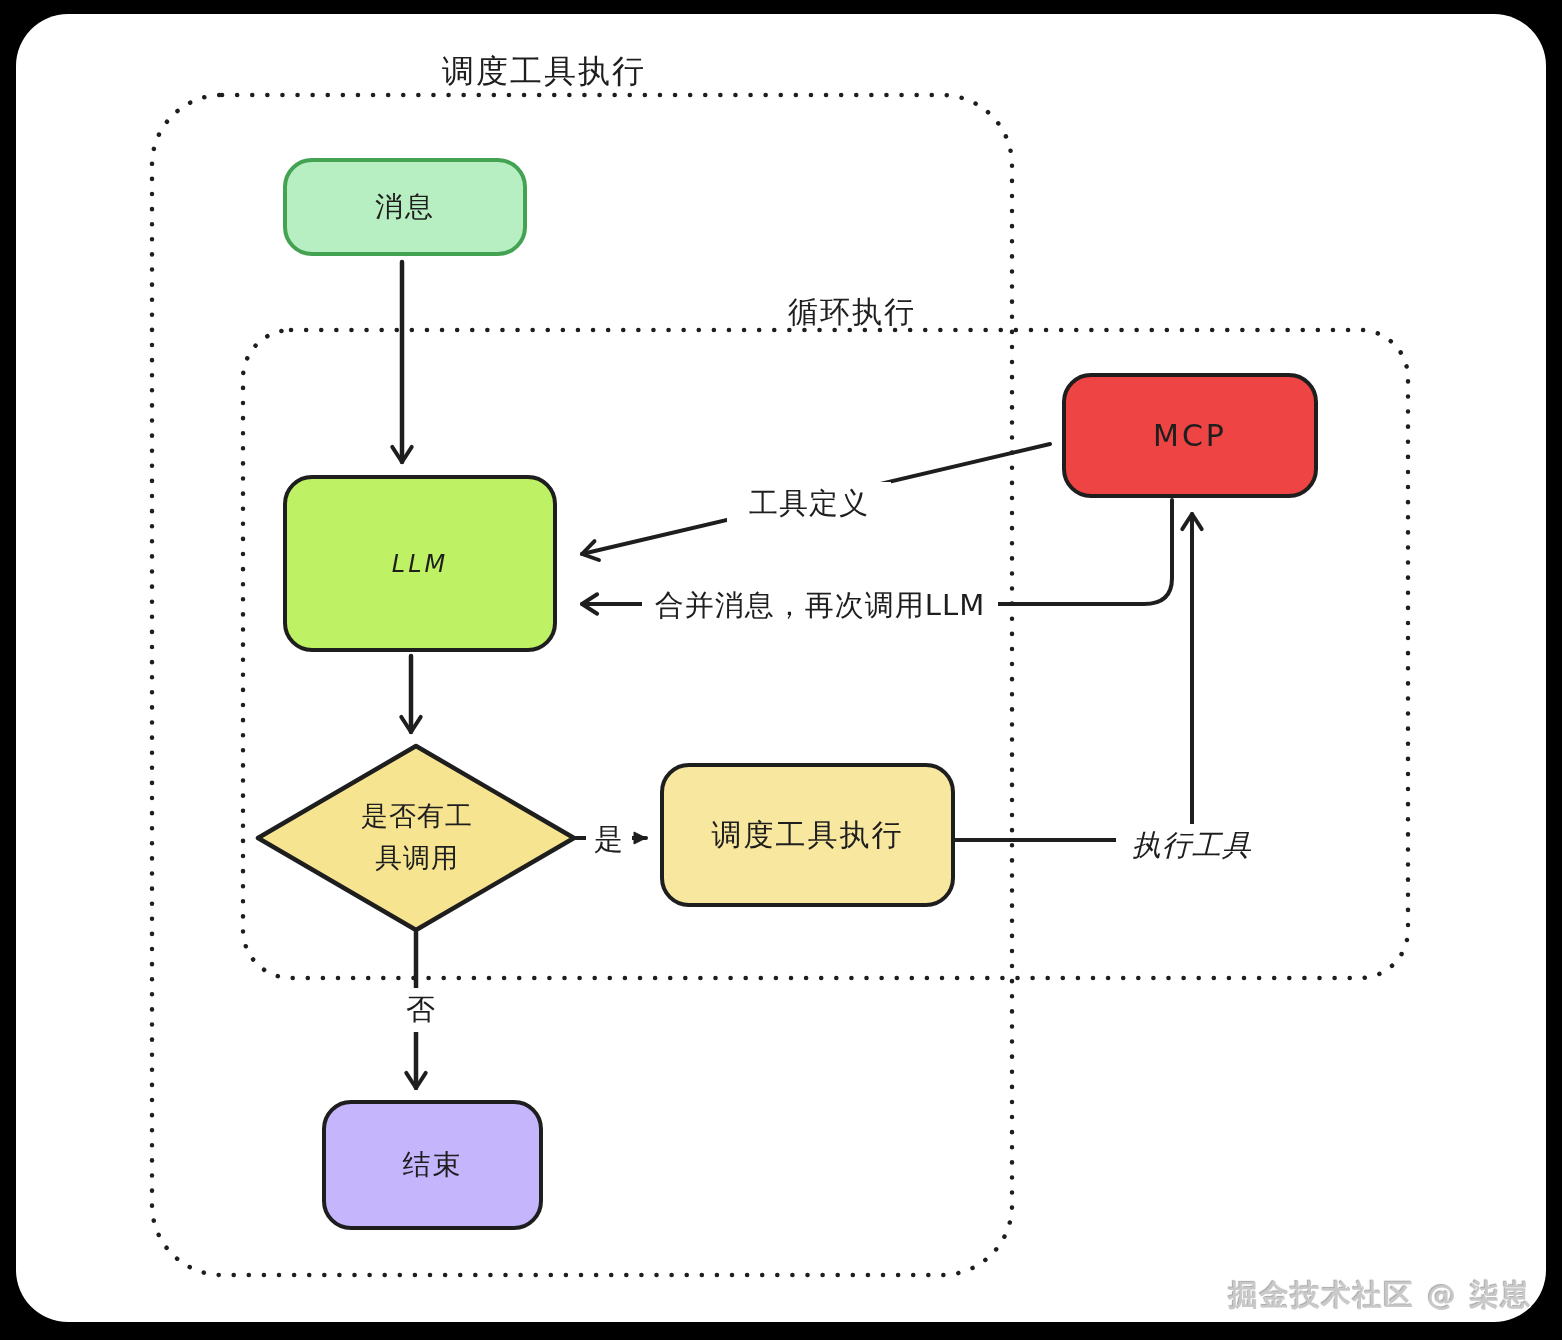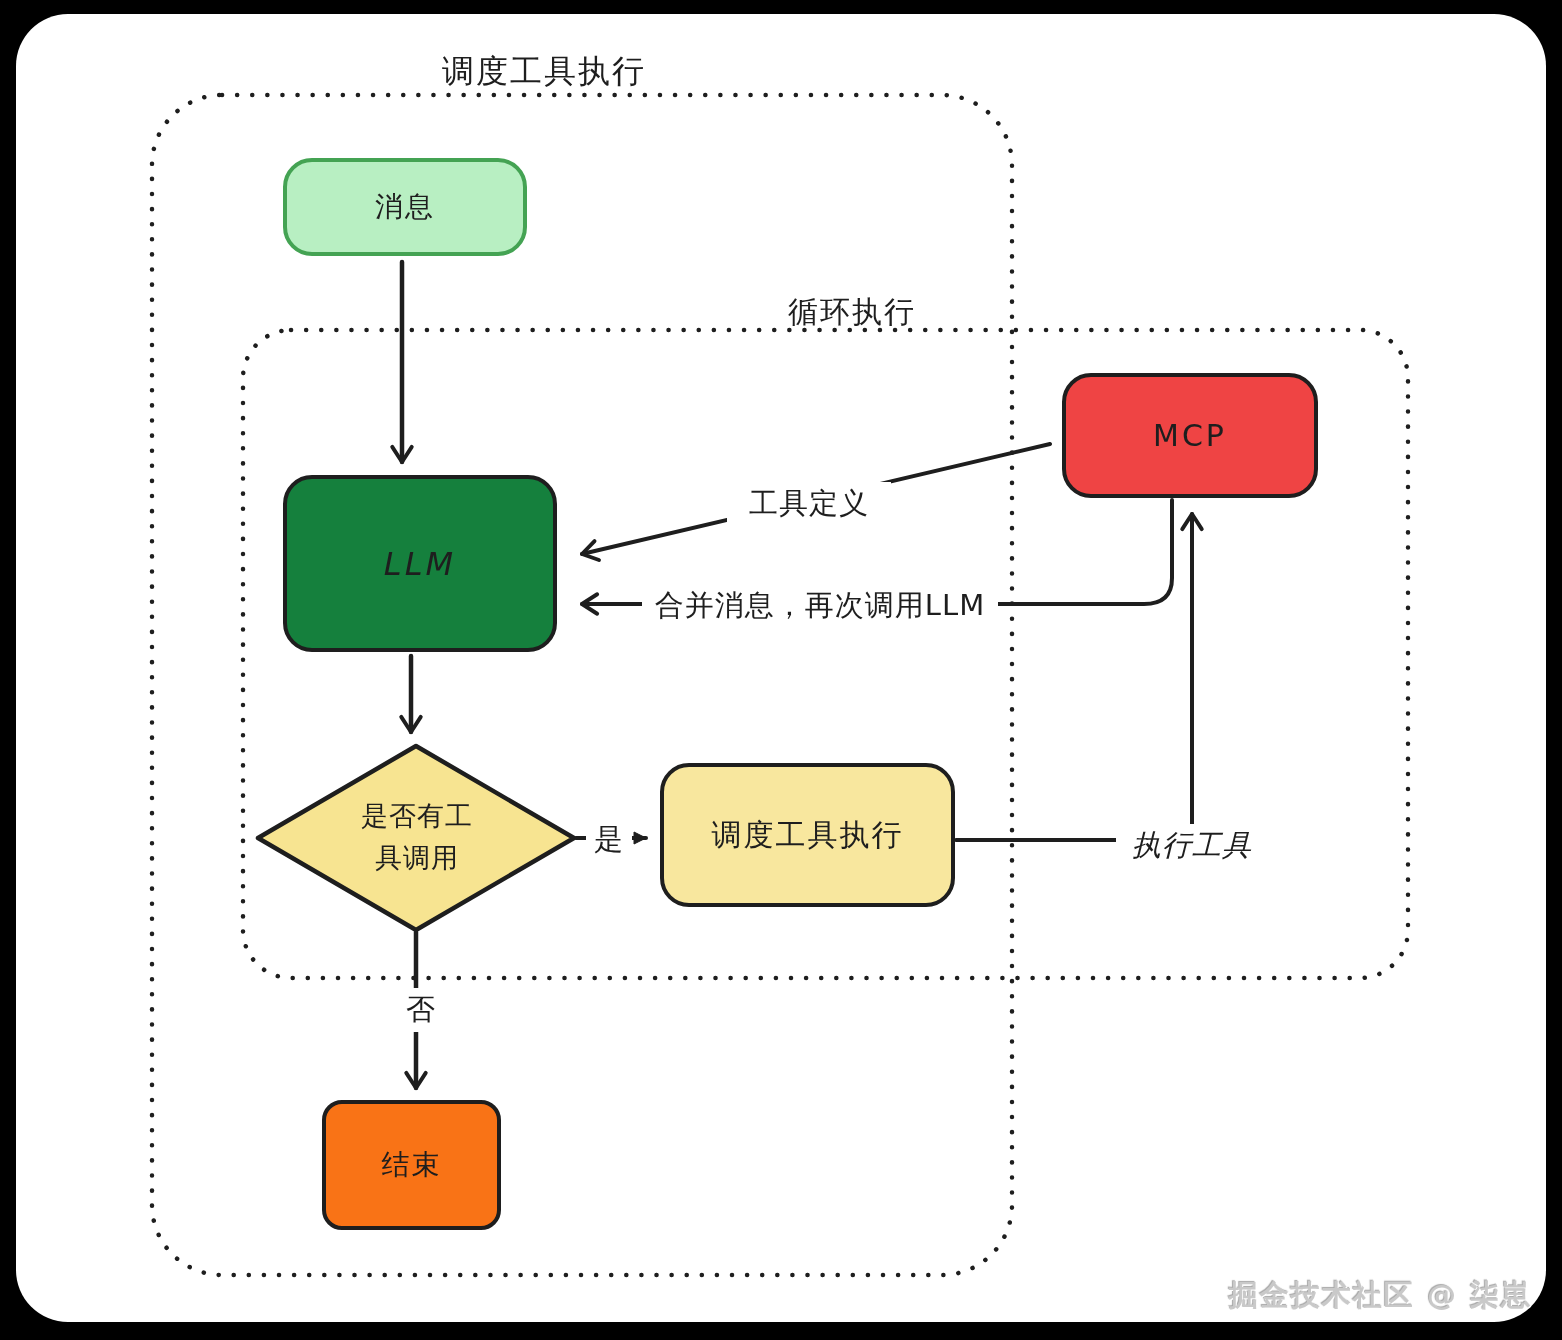--- a/index.html
+++ b/index.html
@@ -42,40 +42,40 @@
     letter-spacing: 2px;
     text-align: center;
   }
   .node-message {
     left: 283px; top: 158px; width: 244px; height: 98px;
     background: #b8efc2;
     border-color: #44a353;
   }
   .node-llm {
     left: 283px; top: 475px; width: 274px; height: 177px;
-    background: #15803d;
+    background: #bef264;
     font-style: italic;
-    font-size: 32px;
+    font-size: 24px;
     letter-spacing: 3px;
   }
   .node-mcp {
     left: 1062px; top: 373px; width: 256px; height: 125px;
     background: #ef4444;
     font-size: 30px;
     letter-spacing: 3px;
   }
   .node-dispatch {
     left: 660px; top: 763px; width: 295px; height: 144px;
     background: #f8e79e;
     font-size: 30px;
   }
   .node-end {
-    left: 322px; top: 1100px; width: 179px; height: 130px;
-    background: #f97316;
-    border-radius: 20px;
+    left: 322px; top: 1100px; width: 221px; height: 130px;
+    background: #c4b5fd;
+    border-radius: 29px;
   }
   .decision-label {
     position: absolute;
     z-index: 2;
     left: 351px; top: 795px; width: 132px;
     color: #1e1e1e;
     font-size: 27px;
     line-height: 1.55;
     letter-spacing: 1px;
     text-align: center;

